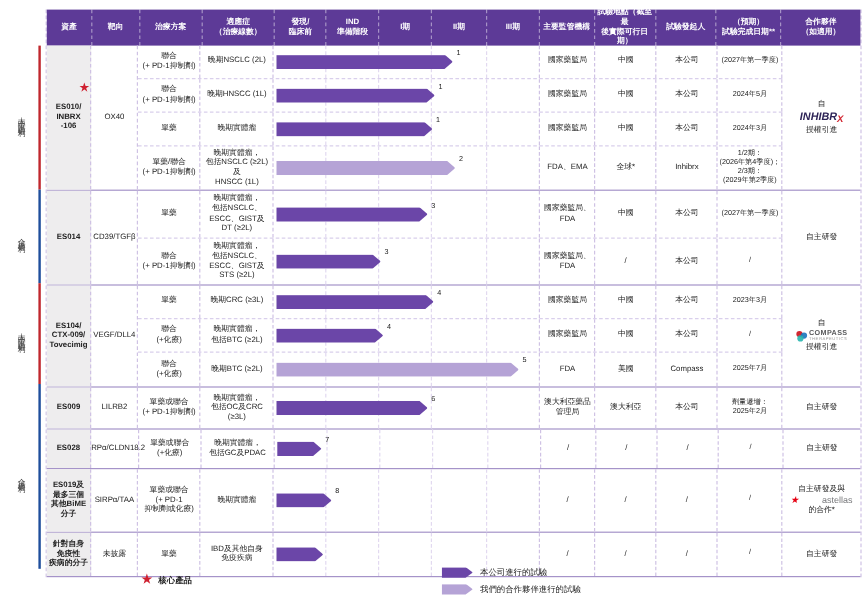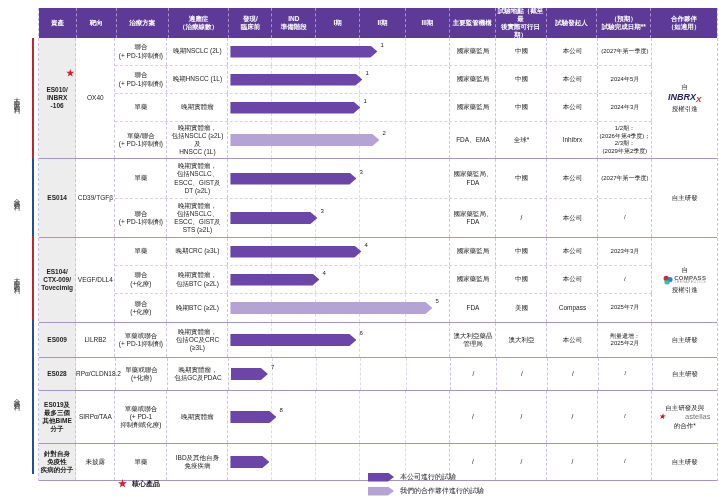--- a/index.html
+++ b/index.html
@@ -167,21 +167,21 @@
               </div>
               <div class="cell reg">FDA、EMA</div>
               <div class="cell loc">全球*</div>
               <div class="cell spons">Inhibrx</div>
               <div class="cell date">1/2期：
 (2026年第4季度)；
 2/3期：
 (2029年第2季度)</div>
             </div>
           </div>
-          <div class="cell partnercell"><span>自</span><span class="inhibrx-logo"><span>INBRX</span><span class="x">X</span></span><span>授權引進</span></div>
+          <div class="cell partnercell"><span>自</span><span class="inhibrx-logo"><span>INHIBR</span><span class="x">X</span></span><span>授權引進</span></div>
         </div>
         <div class="group">
           <div class="cell asset">ES014</div>
           <div class="cell target">CD39/TGFβ</div>
           <div class="rowswrap">
             <div class="row" style="height: 40px;">
               <div class="cell plan">單藥</div>
               <div class="cell ind">晚期實體瘤，
 包括NSCLC、
 ESCC、GIST及

